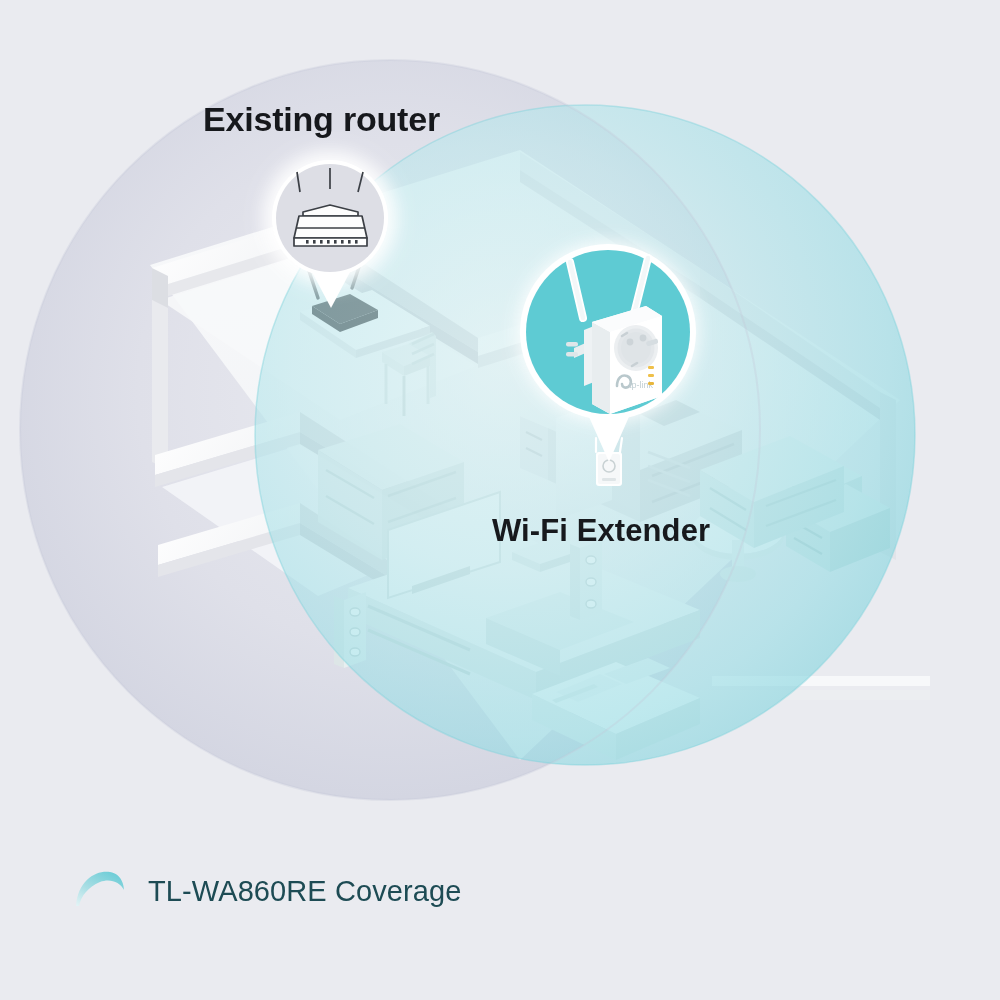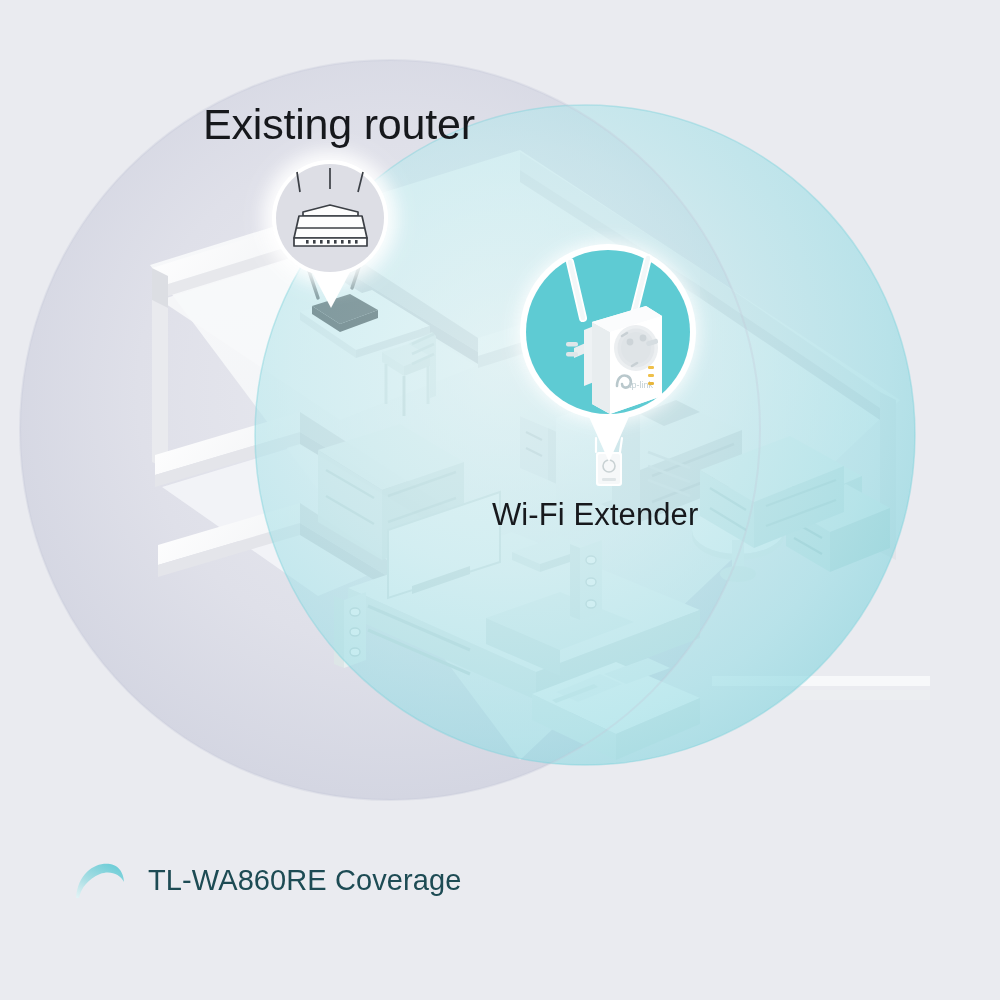--- a/index.html
+++ b/index.html
@@ -22,47 +22,47 @@
     position: absolute;
     top: 0;
     left: 0;
     width: 1000px;
     height: 1000px;
   }
   #label-existing-router {
     position: absolute;
     left: 203px;
     top: 100px;
-    font-size: 43px;
-    font-weight: 400;
+    font-size: 34px;
+    font-weight: 700;
     letter-spacing: -0.2px;
     color: #16181c;
     white-space: nowrap;
     z-index: 40;
   }
   #label-wifi-extender {
     position: absolute;
     left: 492px;
-    top: 497px;
+    top: 513px;
     font-size: 31px;
-    font-weight: 400;
+    font-weight: 700;
     letter-spacing: 0.1px;
     color: #17191d;
     white-space: nowrap;
     z-index: 40;
   }
   #legend {
     position: absolute;
     left: 74px;
     top: 852px;
     z-index: 50;
   }
   .legend-row {
     display: flex;
-    align-items: center;
+    align-items: flex-end;
     height: 56px;
   }
   .legend-swatch {
     width: 52px;
     height: 40px;
     margin-right: 22px;
     flex: 0 0 auto;
   }
   .legend-label {
     font-size: 29px;

